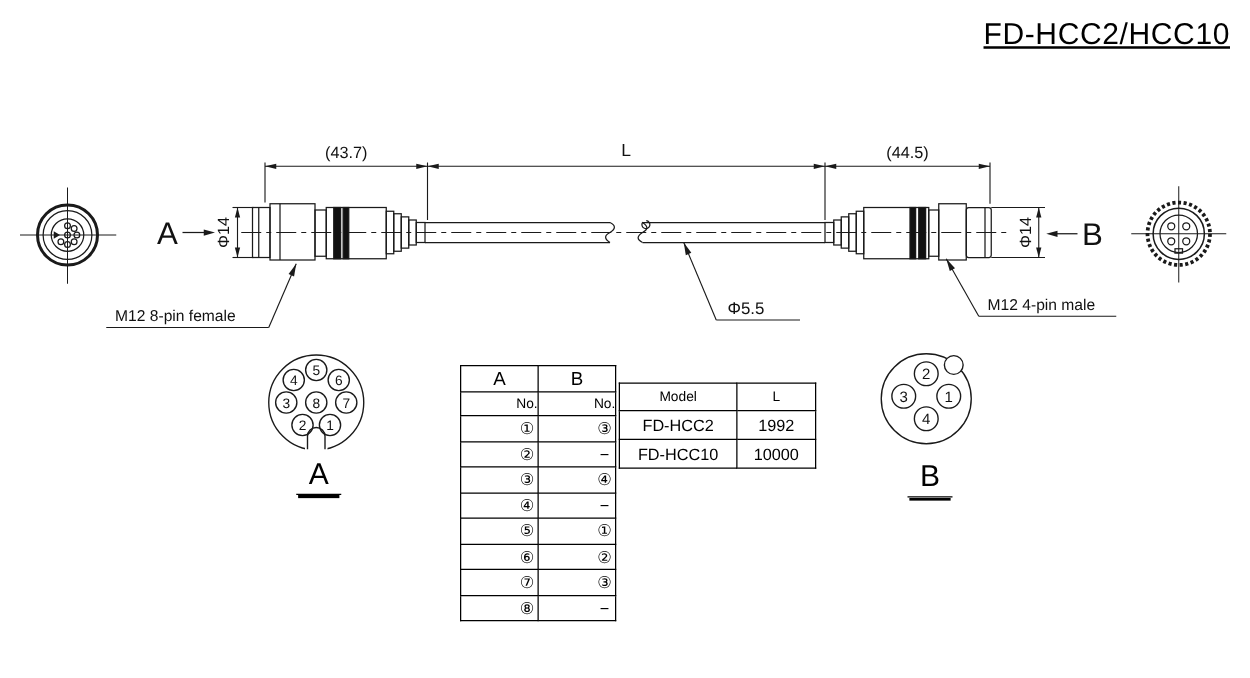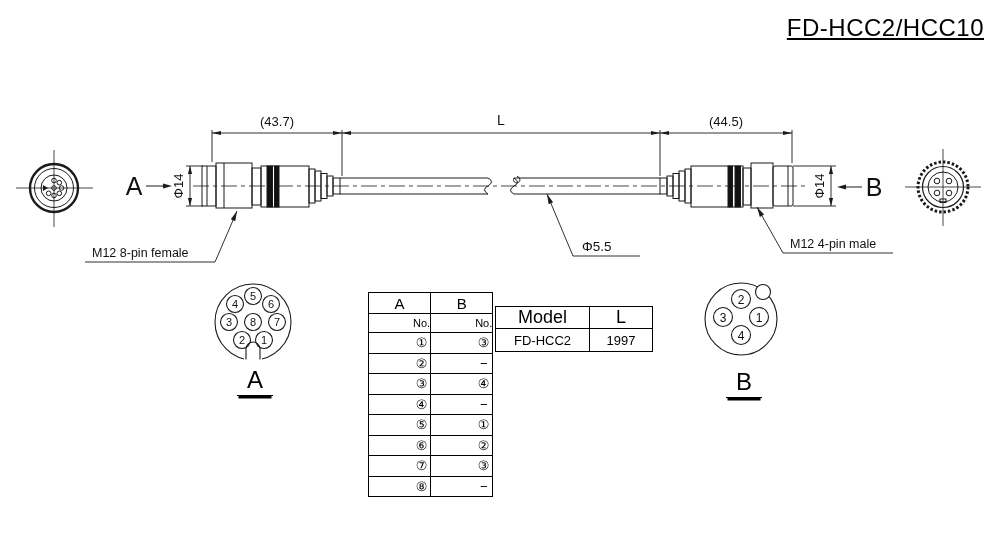--- a/index.html
+++ b/index.html
@@ -9,21 +9,21 @@
   svg text{font-family:"Liberation Sans",sans-serif;fill:#111;}
   .main-svg{left:0;top:0;}
   .pin-label{position:absolute;font-size:24px;text-align:center;border-bottom:1.5px solid #000;box-shadow:0 4px 0 -1.5px #000;padding:0 10px 1px 10px;}
   table{border-collapse:collapse;position:absolute;background:#fff;}
   td,th{border:1px solid #000;text-align:center;vertical-align:middle;font-weight:normal;padding:0;}
   .pin-table{left:368px;top:292px;}
   .pin-table th{width:44px;height:20px;font-size:15px;}
   .pin-table td{height:19.5px;font-size:13px;padding-left:44px;}
   .pin-table .sub td{font-size:11px;height:18px;}
   .model-table{left:495px;top:306px;}
-  .model-table th{height:21px;font-size:18px;}
+  .model-table th{height:21px;font-size:11px;}
   .model-table td{height:22px;font-size:13px;margin-top:32px;}
   .col-model{width:93px;}
   .col-len{width:62px;}
 </style>
 </head>
 <body>
 
 <div class="title">FD-HCC2/HCC10</div>
 
 <svg class="main-svg" width="1000" height="280" viewBox="0 0 1000 280">
@@ -238,21 +238,25 @@
   </table>
 
 <table class="model-table">
   <tbody>
       <tr>
     <th class="col-model">Model</th>
     <th class="col-len">L</th>
   </tr>
   <tr>
     <td>FD-HCC2</td>
-    <td>1997</td>
+    <td>1992</td>
+  </tr>
+  <tr>
+    <td>FD-HCC10</td>
+    <td>10000</td>
   </tr>
 </tbody>
   </table>
 
 <svg style="left:695px;top:270px;" width="100" height="100" viewBox="0 0 100 100">
   <g stroke="#1a1a1a" fill="none" stroke-width="1.1">
     <circle cx="46" cy="49" r="36"></circle>
     <circle cx="68" cy="22" r="7.5" fill="#fff"></circle>
     <circle cx="46" cy="29" r="9.5"></circle>
     <circle cx="28" cy="47" r="9.5"></circle>

